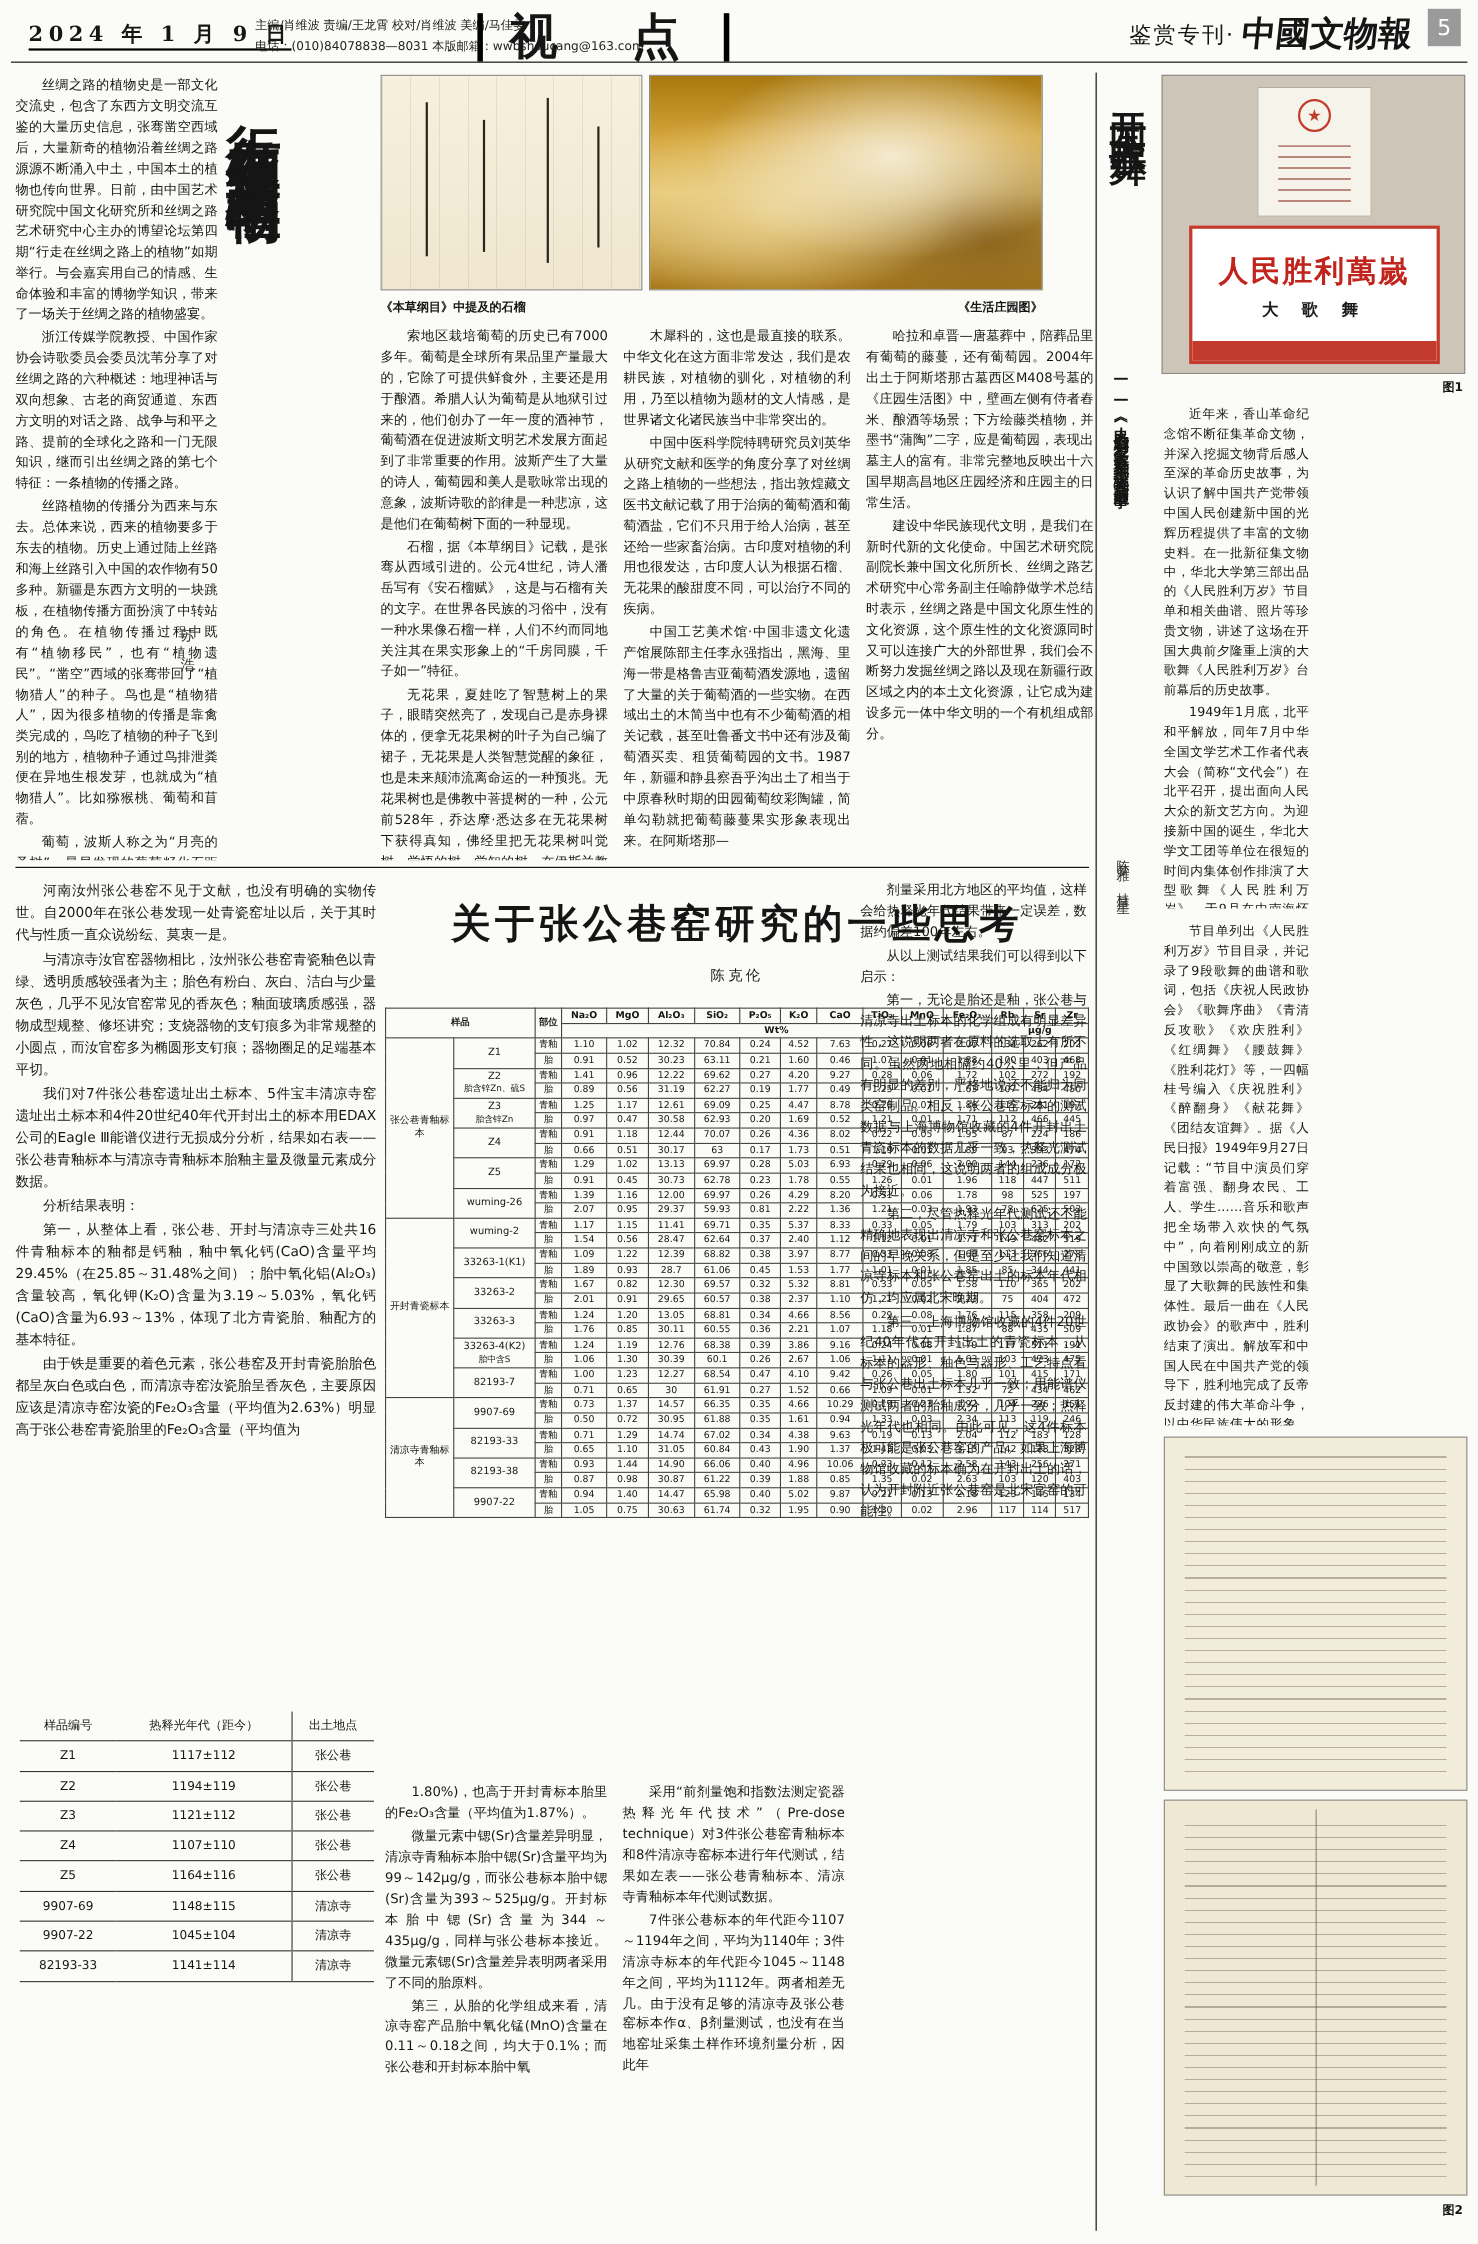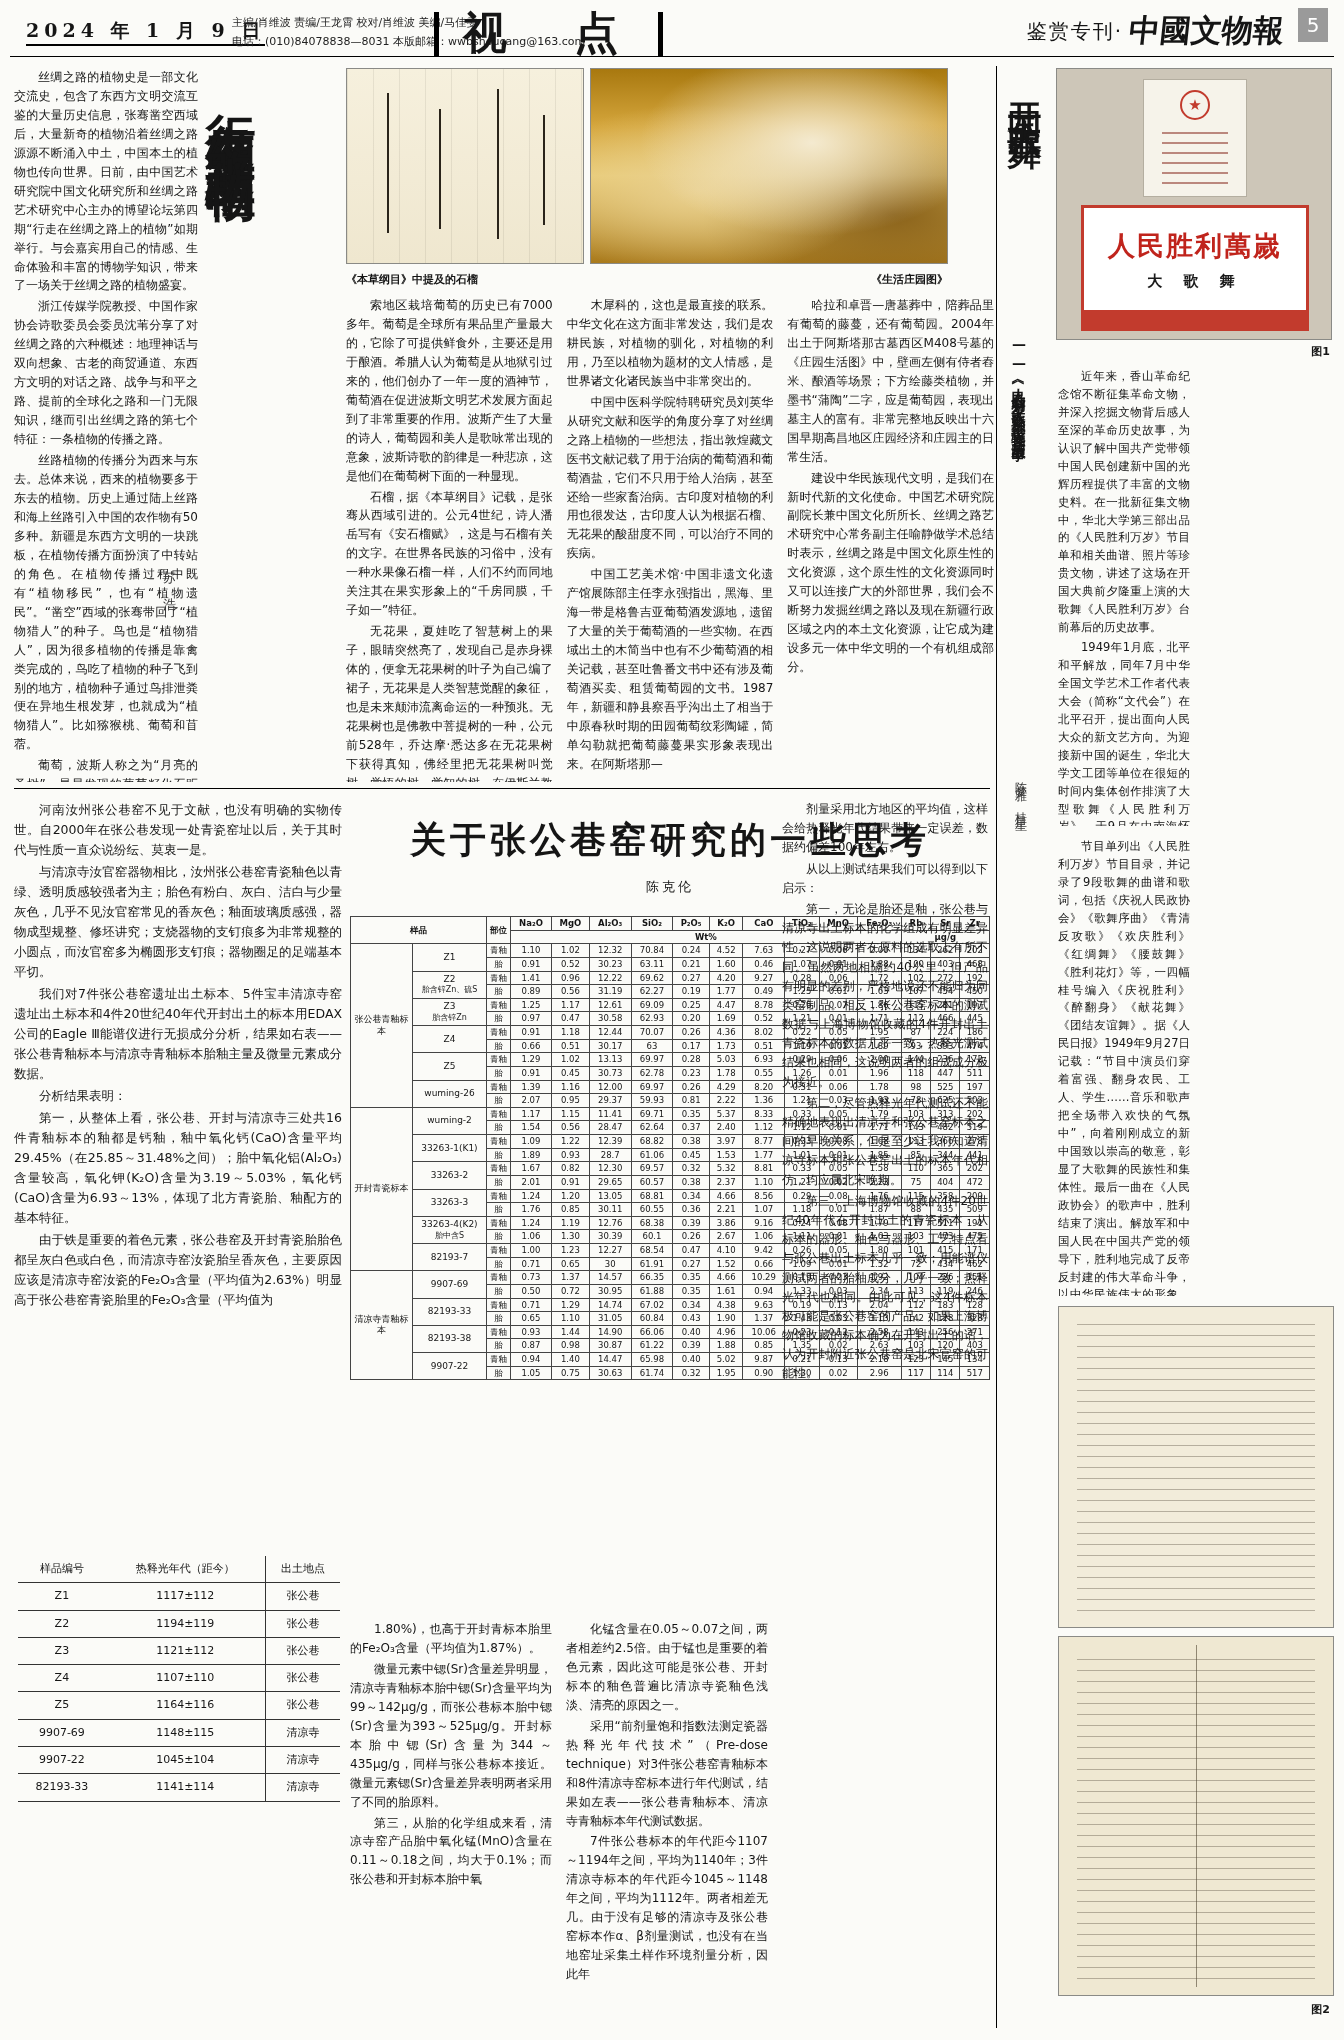--- a/index.html
+++ b/index.html
@@ -737,21 +737,20 @@
         </tbody>
       </table>
   </div>
 
   <div class="tcol a2-colsL" data-name="article2-column-2">
       <p data-name="paragraph">1.80%)，也高于开封青标本胎里的Fe₂O₃含量（平均值为1.87%）。</p>
       <p data-name="paragraph">微量元素中锶(Sr)含量差异明显，清凉寺青釉标本胎中锶(Sr)含量平均为99～142μg/g，而张公巷标本胎中锶(Sr)含量为393～525μg/g。开封标本胎中锶(Sr)含量为344～435μg/g，同样与张公巷标本接近。微量元素锶(Sr)含量差异表明两者采用了不同的胎原料。</p>
       <p data-name="paragraph">第三，从胎的化学组成来看，清凉寺窑产品胎中氧化锰(MnO)含量在0.11～0.18之间，均大于0.1%；而张公巷和开封标本胎中氧</p>
     </div>
   <div class="tcol a2-colsR" data-name="article2-column-3">
-      <p data-name="paragraph">化锰含量在0.05～0.07之间，两者相差约2.5倍。由于锰也是重要的着色元素，因此这可能是张公巷、开封标本的釉色普遍比清凉寺瓷釉色浅淡、清亮的原因之一。</p>
       <p data-name="paragraph">采用“前剂量饱和指数法测定瓷器热释光年代技术”（Pre-dose technique）对3件张公巷窑青釉标本和8件清凉寺窑标本进行年代测试，结果如左表——张公巷青釉标本、清凉寺青釉标本年代测试数据。</p>
       <p data-name="paragraph">7件张公巷标本的年代距今1107～1194年之间，平均为1140年；3件清凉寺标本的年代距今1045～1148年之间，平均为1112年。两者相差无几。由于没有足够的清凉寺及张公巷窑标本作α、β剂量测试，也没有在当地窑址采集土样作环境剂量分析，因此年</p>
     </div>
   <div class="tcol a2-col4" data-name="article2-column-4">
       <p data-name="paragraph">剂量采用北方地区的平均值，这样会给热释光年代结果带来一定误差，数据约偏差100年左右。</p>
       <p data-name="paragraph">从以上测试结果我们可以得到以下启示：</p>
       <p data-name="paragraph">第一，无论是胎还是釉，张公巷与清凉寺出土标本的化学组成有明显差异性，这说明两者在原料的选取上有所不同。虽然两地相隔约40公里，但产品有明显的差别，严格地说还不能归为同类窑制品。相反，张公巷窑标本的测试数据与上海博物馆收藏的4件开封出土青瓷标本的数据几乎一致，热释光测试结果也相同，这说明两者的组成成分极为接近。</p>
       <p data-name="paragraph">第二，尽管热释光年代测试还不能精确地表现出清凉寺和张公巷窑标本之间的早晚关系，但是至少让我们知道清凉寺标本和张公巷窑出土的标本年代相仿，均应属北宋晚期。</p>
       <p data-name="paragraph">第三，上海博物馆收藏的4件20世纪40年代在开封出土的青瓷标本，从标本的器形、釉色与器形、工艺特点看与张公巷出土标本几乎一致；用能谱仪测试两者的胎釉成分，几乎一致；热释光年代也相同。由此可见，这4件标本极可能是张公巷窑的产品。如果上海博物馆收藏的标本确为在开封出土的话，认为开封附近张公巷窑是北宋官窑的可能性。</p>
     </div>

